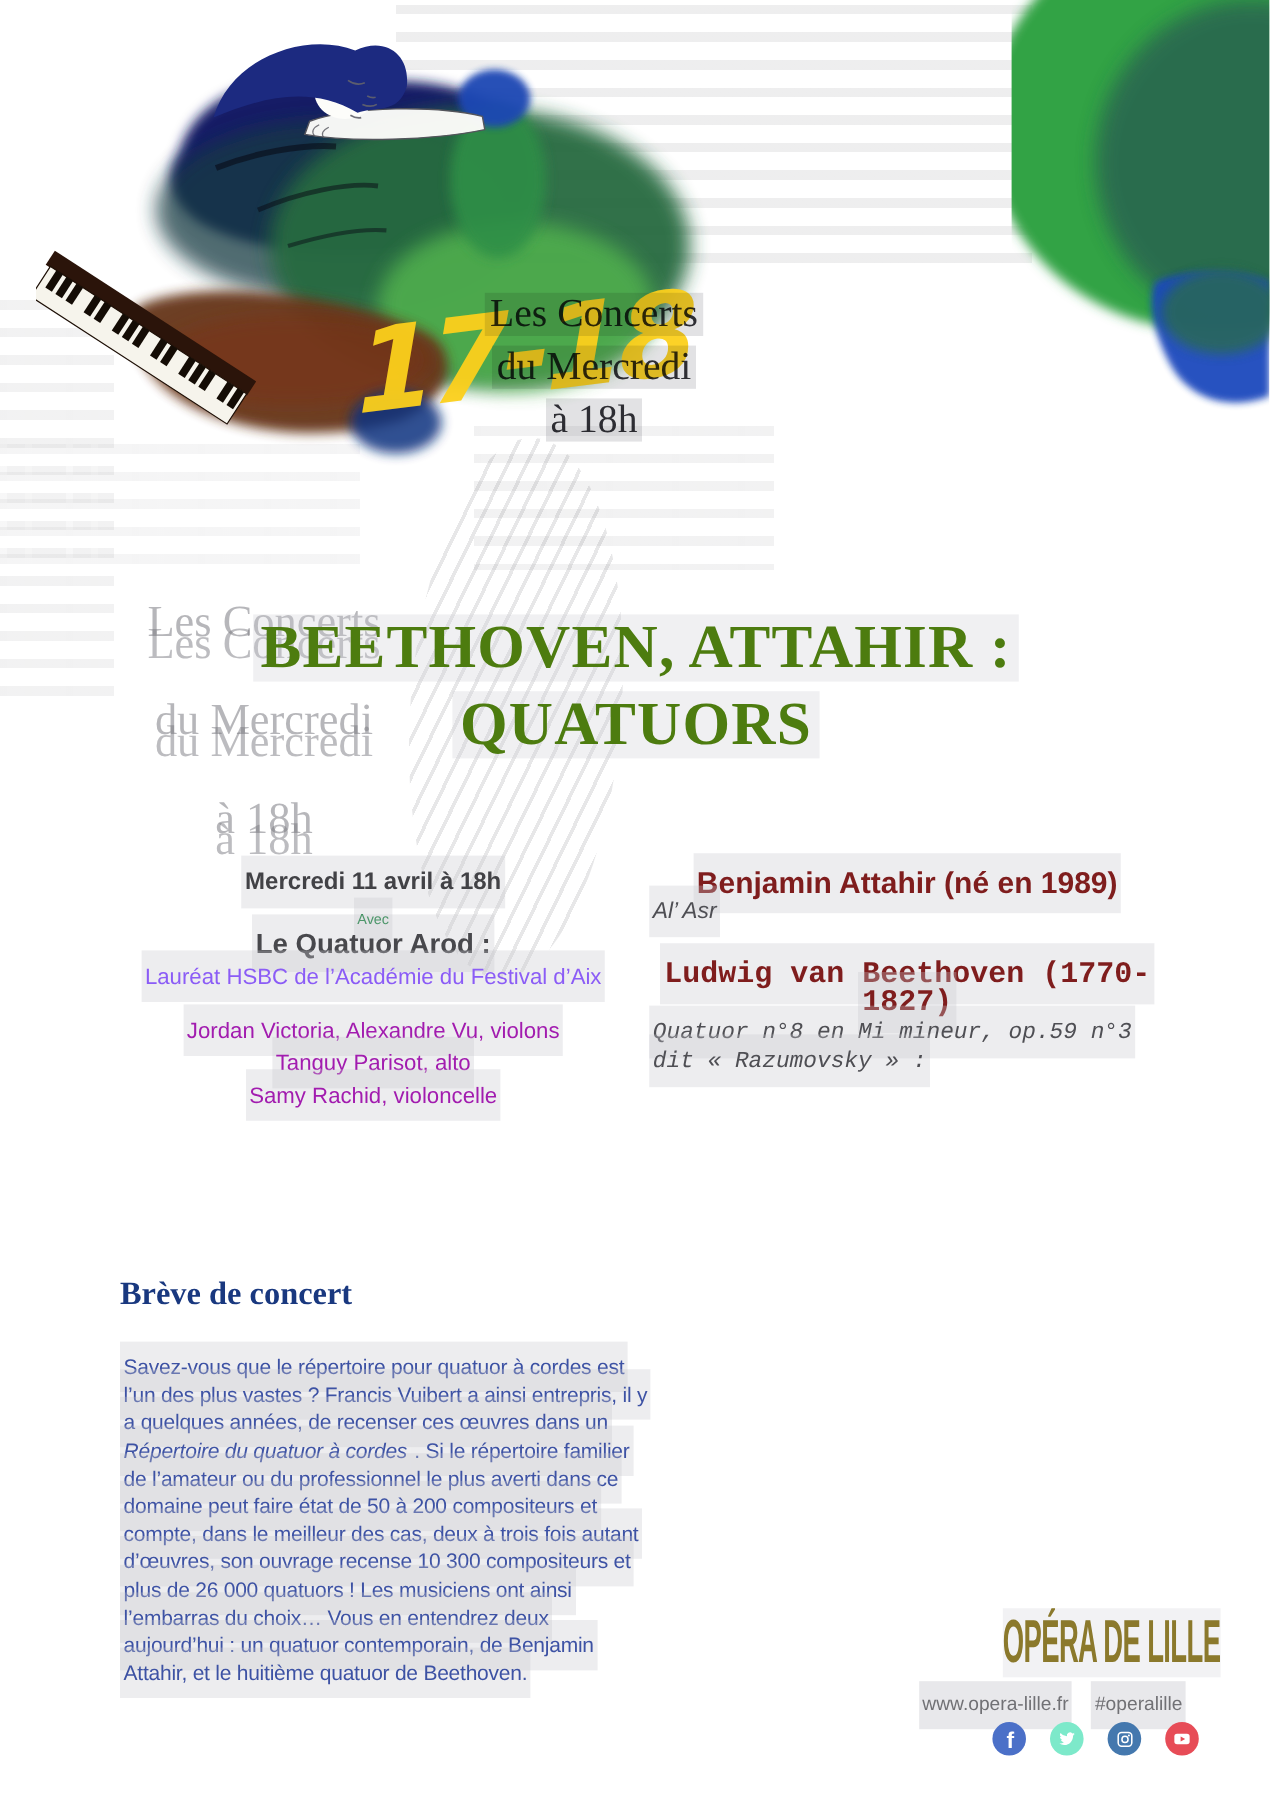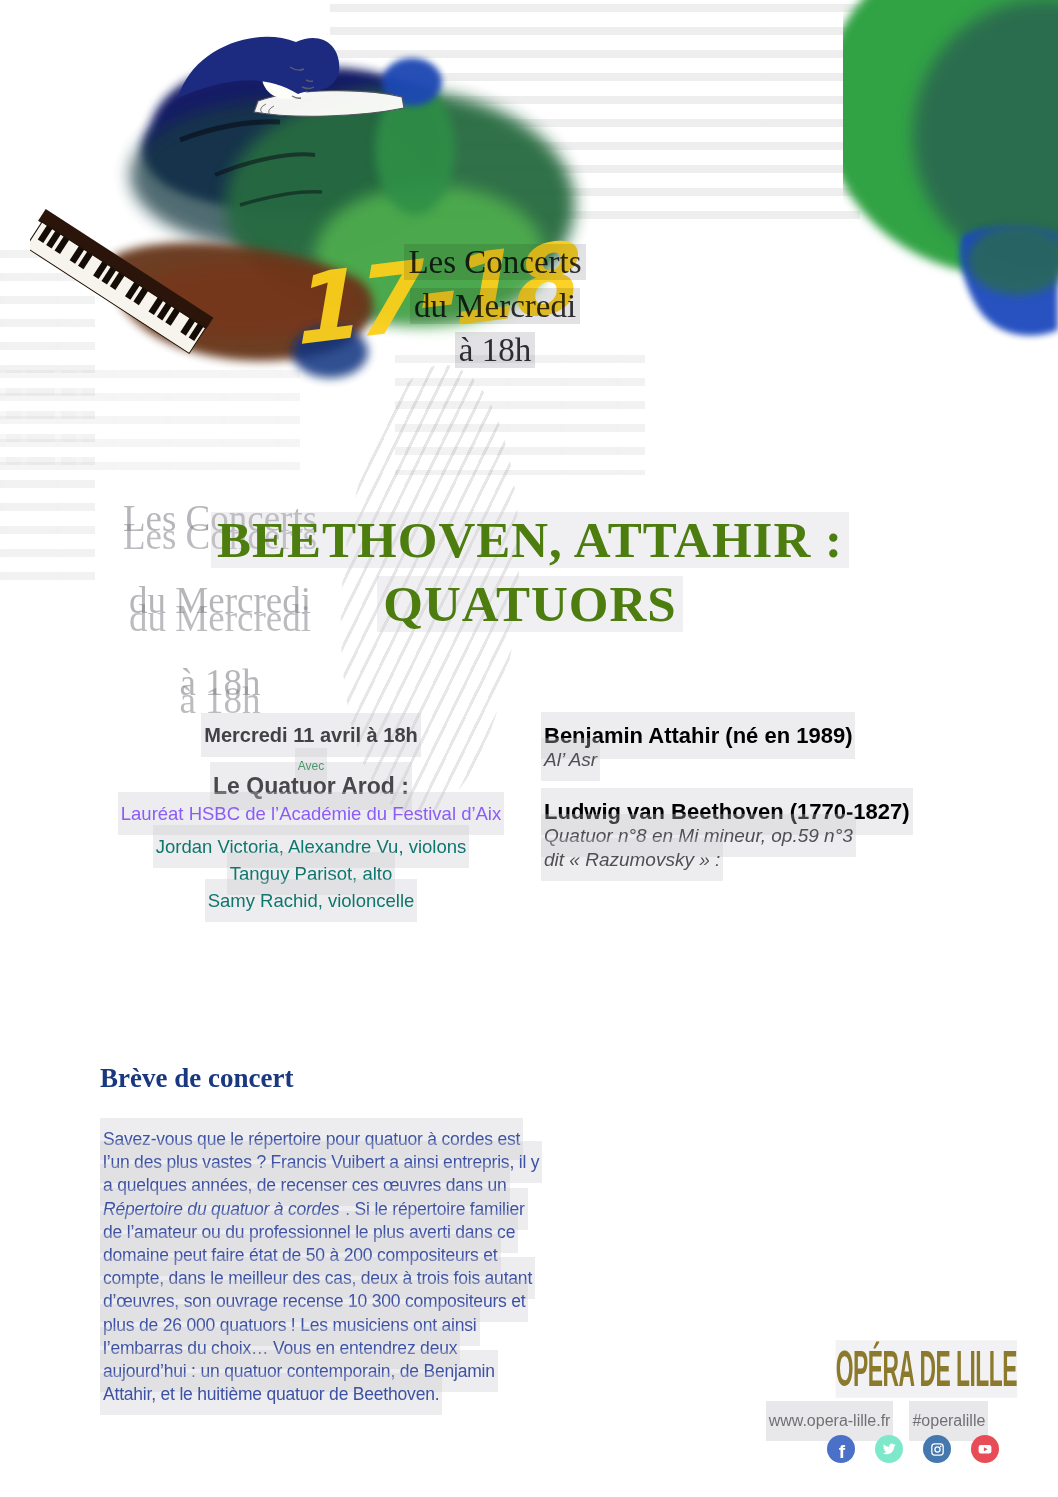--- a/index.html
+++ b/index.html
@@ -40,27 +40,27 @@
     font-family:"Liberation Serif",serif;font-weight:700;font-size:51px;line-height:64px;
     letter-spacing:1px;color:#4d7c0f;}
   .title .hl{background:rgba(206,206,213,0.30);padding:0 6px;}
 
   
   .col-left{position:absolute;left:95px;top:724px;width:432px;z-index:5;text-align:center;color:#525256;}
   .col-left .date{font-size:20px;font-weight:700;color:#424246;}
   .col-left .avec{margin-top:12px;font-size:12px;color:#15803d;}
   .col-left .ensemble{font-size:23px;font-weight:700;color:#48484c;}
   .col-left .award{margin-top:3px;font-size:18.5px;color:#8b5cf6;}
-  .col-left .musicians{margin-top:8px;font-size:18.5px;line-height:27px;color:#0f766e;}
+  .col-left .musicians{margin-top:20px;font-size:18.5px;line-height:27px;color:#a21caf;}
 
   .col-right{position:absolute;left:541px;top:724px;width:430px;z-index:5;color:#4f4f54;
     font-size:19px;line-height:24px;}
-  .col-right .comp{font-weight:700;font-size:22px;color:#000000;}
+  .col-right .comp{font-weight:700;font-size:25px;color:#7f1d1d;text-align:center;}
   .col-right .work{font-style:italic;}
-  .col-right .block2{margin-top:28px;}
+  .col-right .block2{margin-top:28px;font-family:Liberation Mono, monospace;}
   .col-right .movements{font-style:italic;line-height:24.7px;}
   .hl{background:rgba(198,198,204,0.32);padding:11px 3px;-webkit-box-decoration-break:clone;box-decoration-break:clone;}
 
   
   .breve-h{position:absolute;left:100px;top:1063px;z-index:5;
     font-family:"Liberation Serif",serif;font-weight:700;font-size:27px;color:#19387f;}
   .breve-p{position:absolute;left:100px;top:1128px;width:445px;z-index:5;
     font-size:17.5px;line-height:23.2px;letter-spacing:-0.2px;color:#3d52a4;}
   .breve-p .it{font-style:italic;text-align:center;}
 

